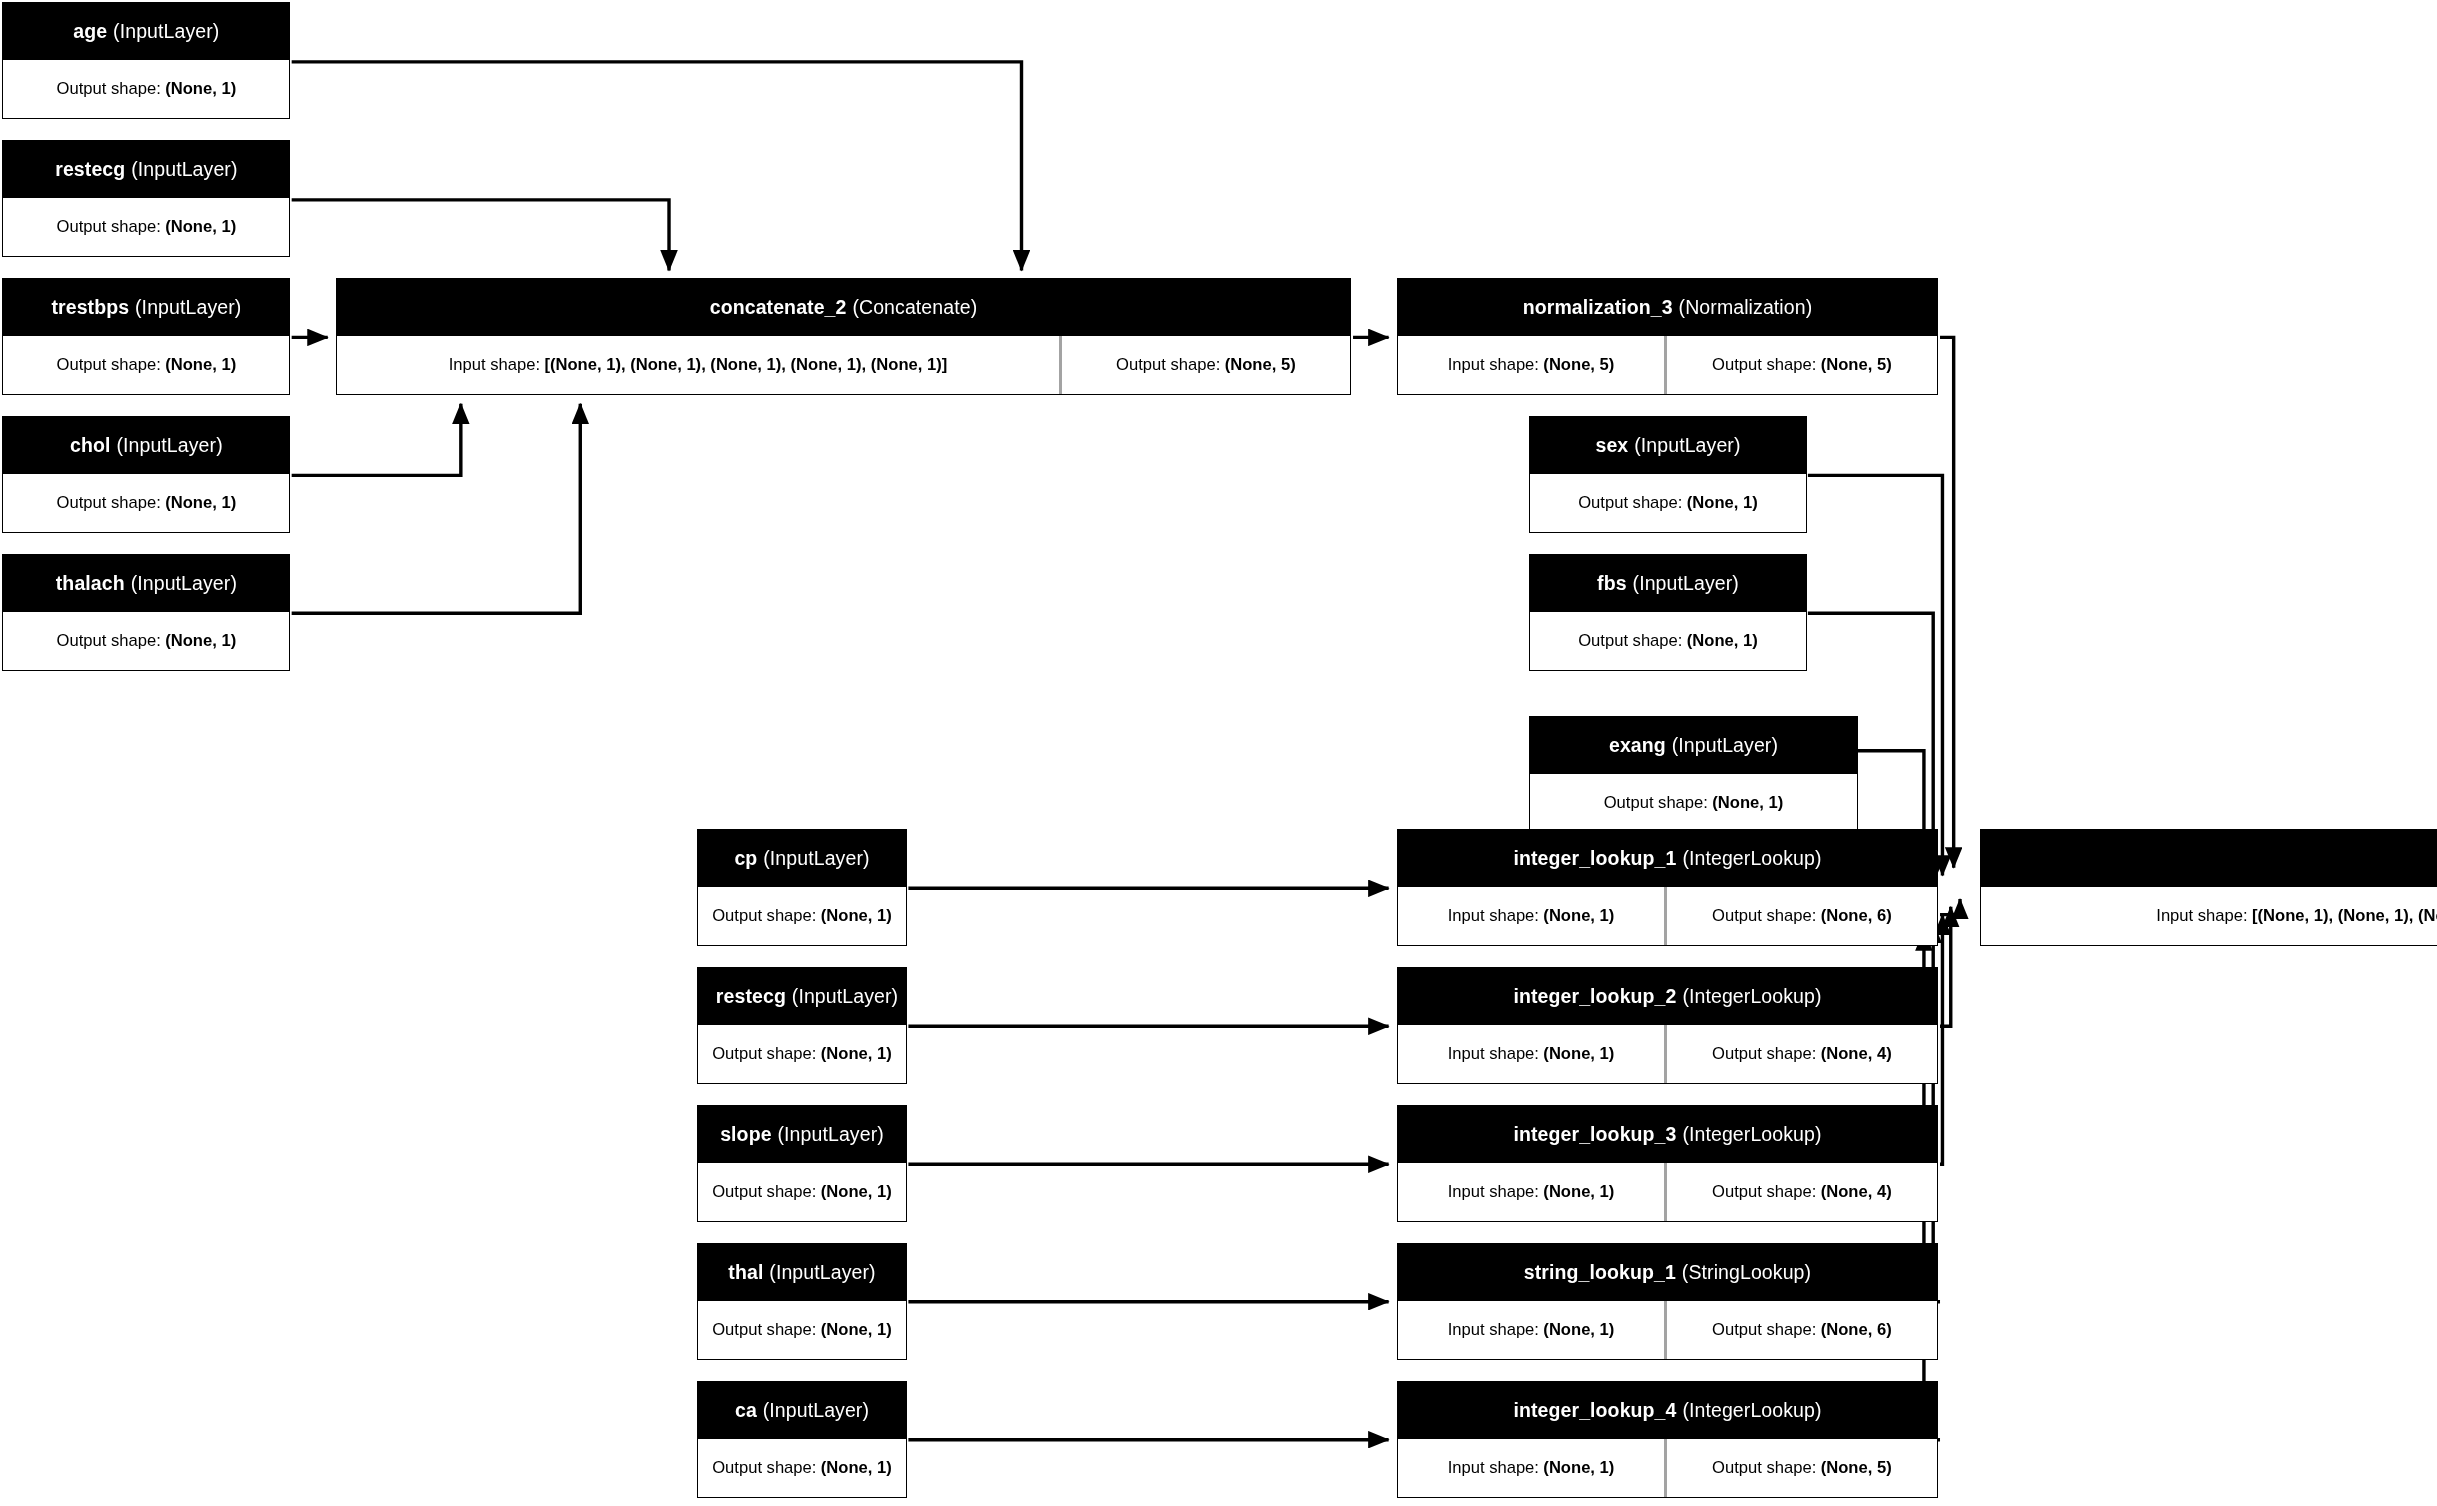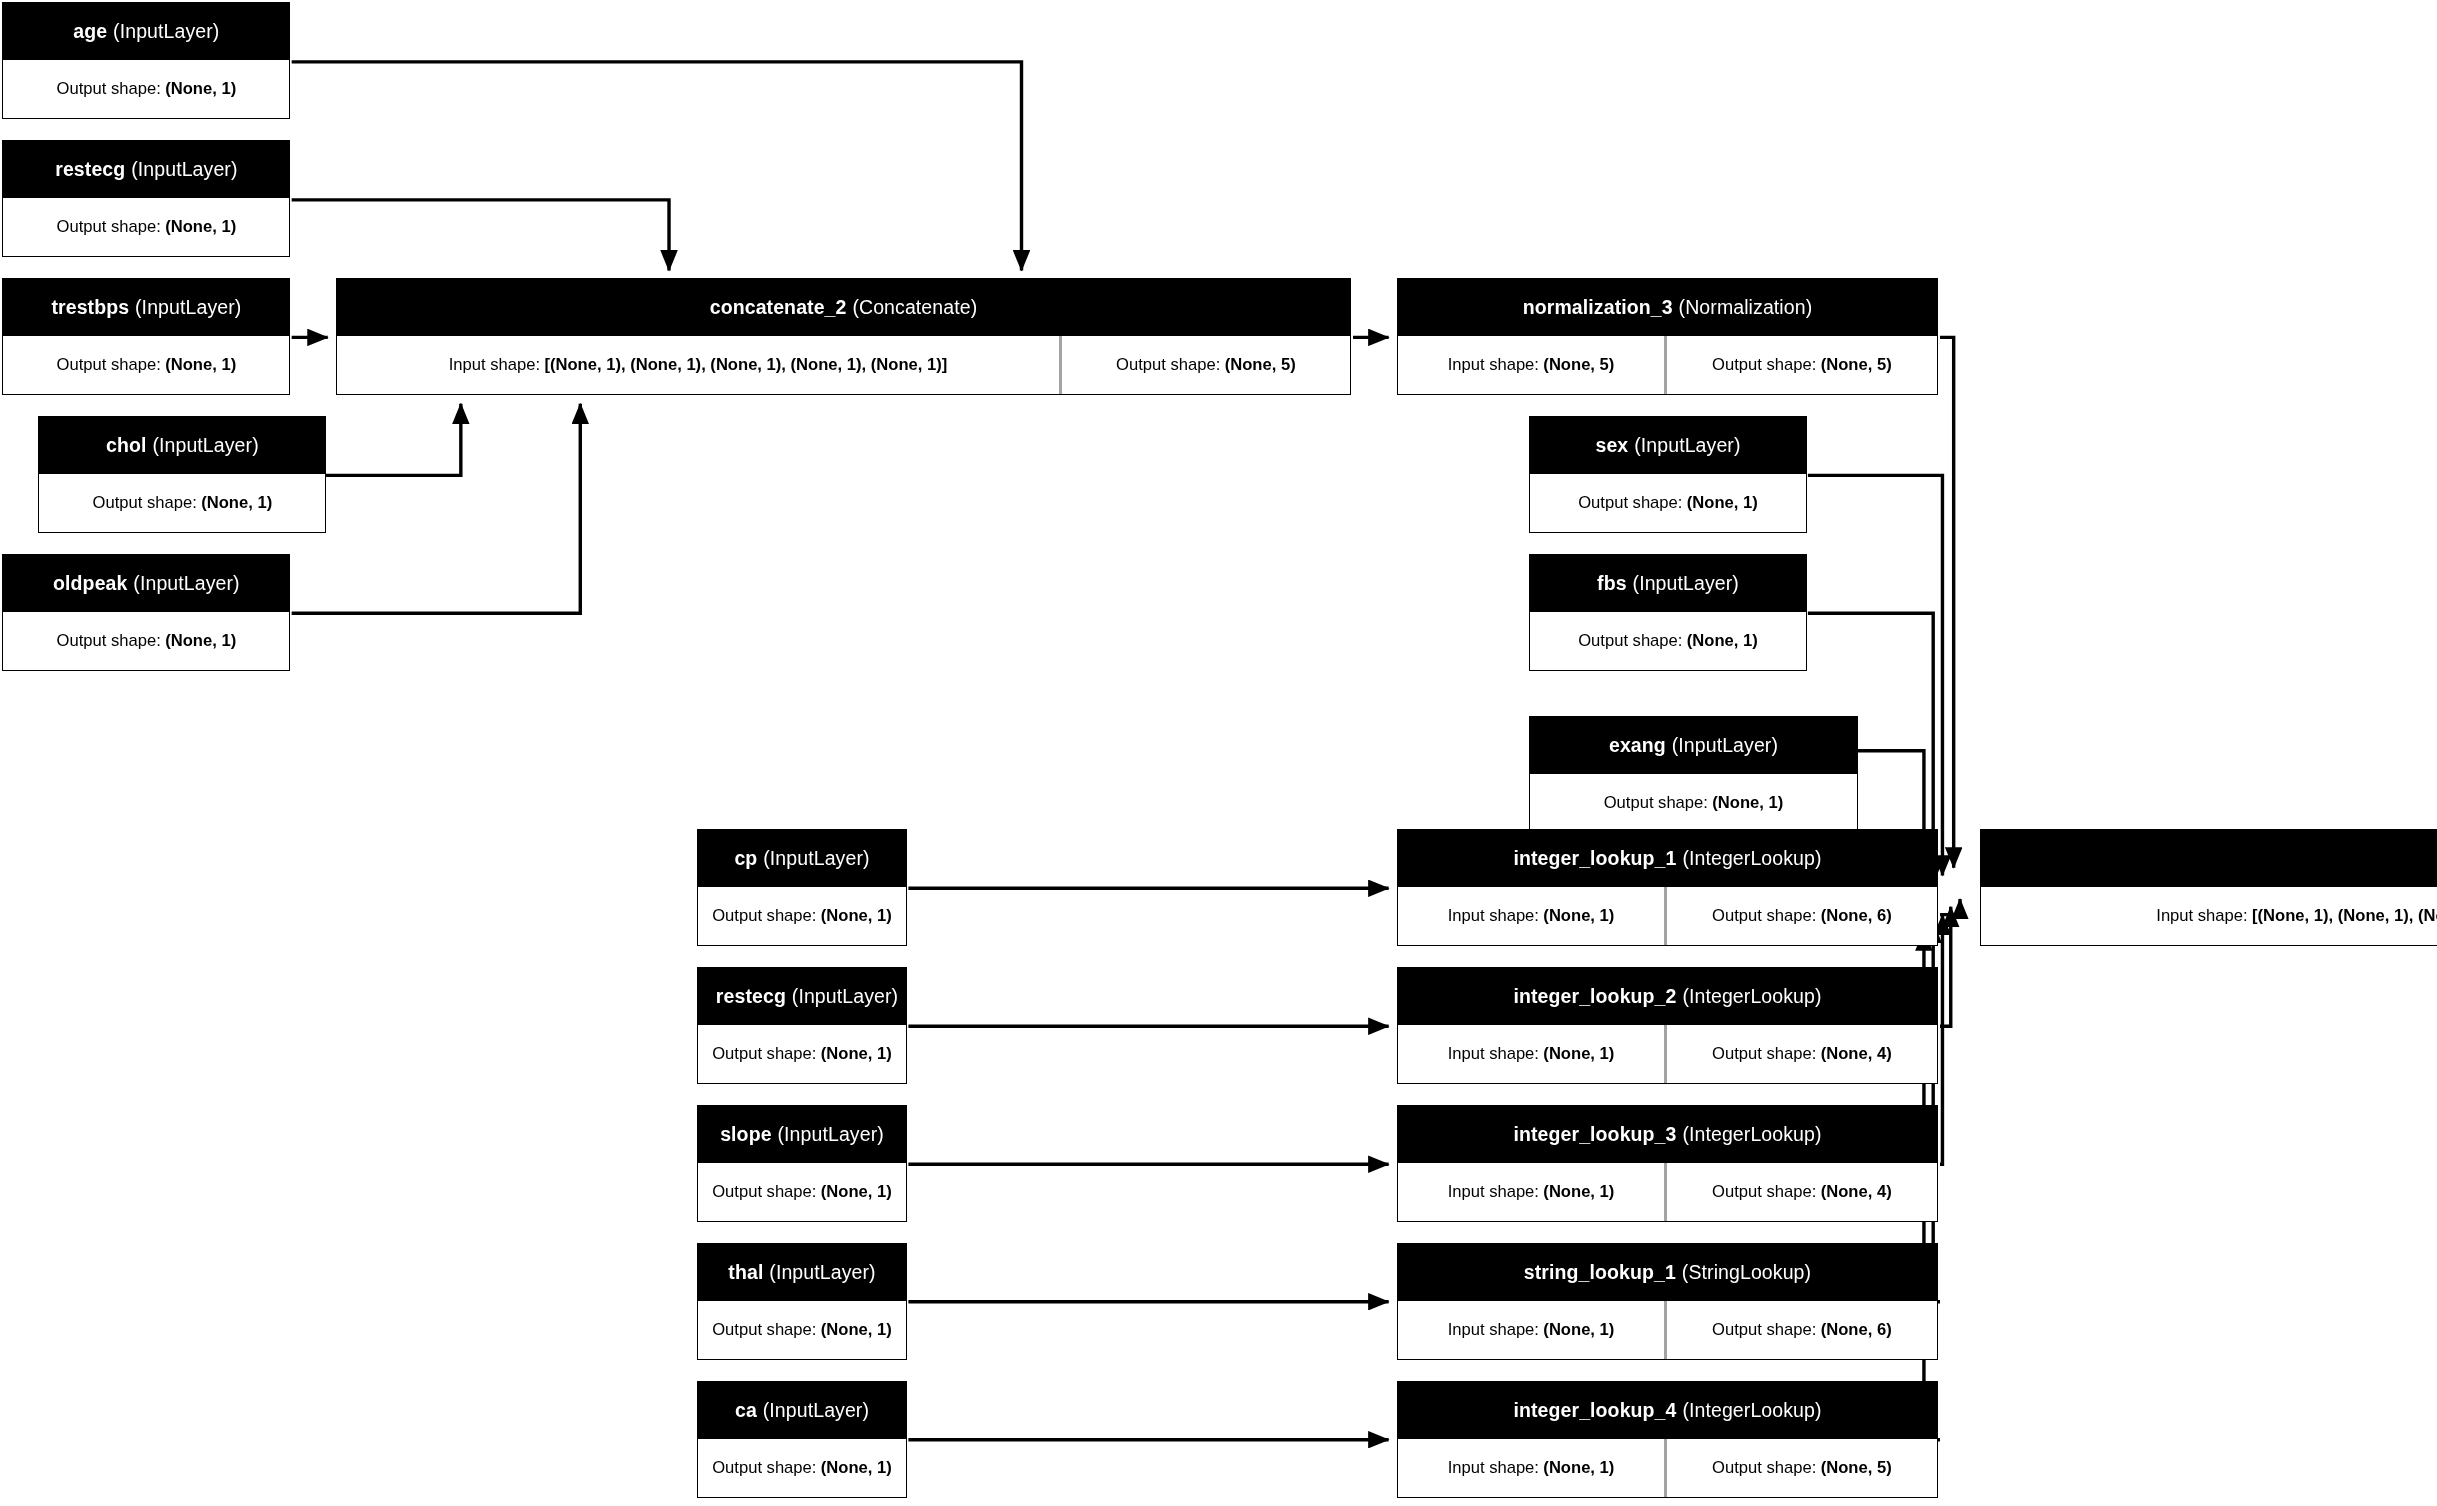--- a/index.html
+++ b/index.html
@@ -177,35 +177,35 @@
           <span class="nm">trestbps</span>
           <span class="ty">(InputLayer)</span>
         </div>
         <div class="node-shapes">
           <div class="shape-cell full">
             <span class="lbl">Output shape:</span>
             <span class="val">(None, 1)</span>
           </div>
         </div>
       </div>
-      <div class="node" style="left: 2.4px; top: 416px; width: 288px; height: 117px; margin-left: 36px;">
+      <div class="node" style="left: 2.4px; top: 416px; width: 288px; height: 117px;">
         <div class="node-title" style="height: 57px;">
           <span class="nm">chol</span>
           <span class="ty">(InputLayer)</span>
         </div>
         <div class="node-shapes">
           <div class="shape-cell full">
             <span class="lbl">Output shape:</span>
             <span class="val">(None, 1)</span>
           </div>
         </div>
       </div>
       <div class="node" style="left: 2.4px; top: 554px; width: 288px; height: 117px;">
         <div class="node-title" style="height: 57px;">
-          <span class="nm">oldpeak</span>
+          <span class="nm">thalach</span>
           <span class="ty">(InputLayer)</span>
         </div>
         <div class="node-shapes">
           <div class="shape-cell full">
             <span class="lbl">Output shape:</span>
             <span class="val">(None, 1)</span>
           </div>
         </div>
       </div>
       <div class="node" style="left: 336px; top: 278px; width: 1015px; height: 117px;">

